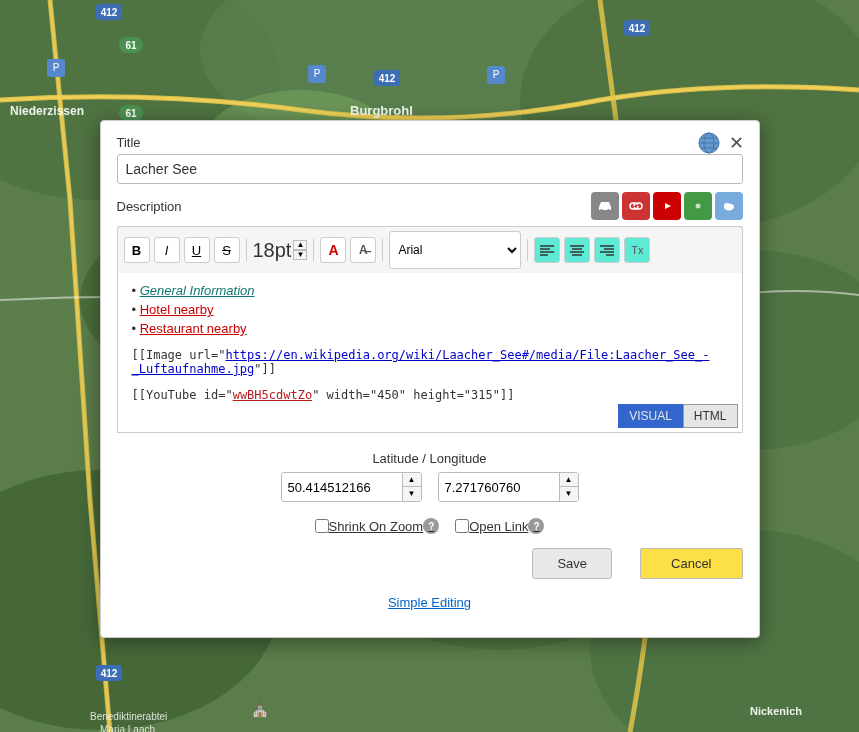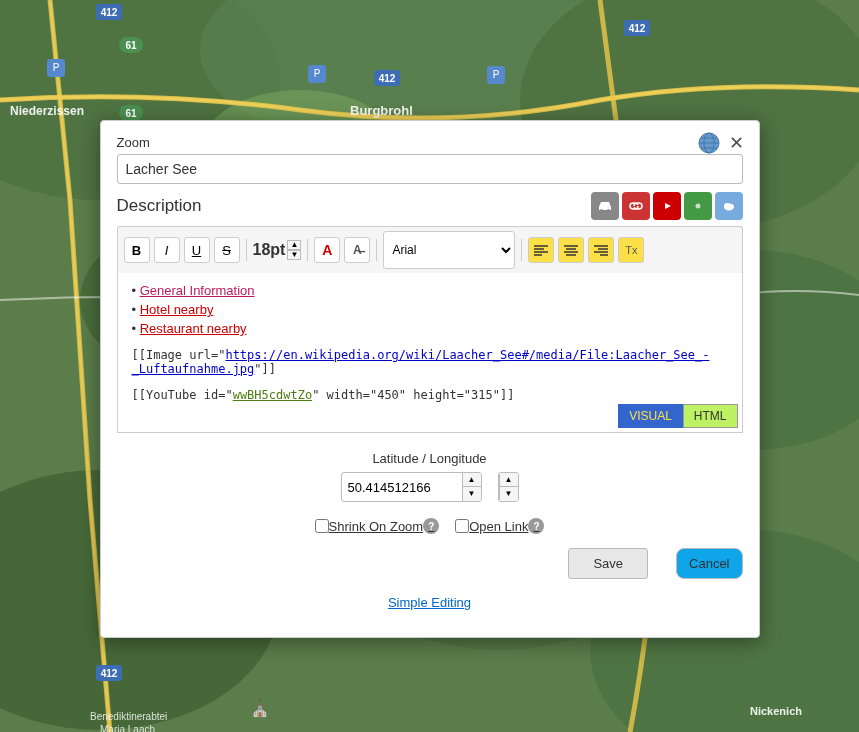--- a/index.html
+++ b/index.html
@@ -99,21 +99,21 @@
     }
 
     .desc-header {
       display: flex;
       align-items: center;
       justify-content: space-between;
       margin-bottom: 6px;
     }
 
     .desc-label {
-      font-size: 17px;
+      font-size: 13px;
       color: #333;
     }
 
     .desc-icons {
       display: flex;
       gap: 3px;
     }
 
     .desc-icon-btn {
       width: 28px;
@@ -158,22 +158,22 @@
     .toolbar-btn.underline { text-decoration: underline; }
     .toolbar-btn.strike { text-decoration: line-through; }
 
     .font-size-group {
       display: flex;
       align-items: center;
       gap: 2px;
     }
 
     .font-size-display {
-      font-size: 16px;
-      font-weight: bold;
+      font-size: 20px;
+      font-weight: normal;
       color: #333;
       min-width: 30px;
     }
 
     .size-arrows {
       display: flex;
       flex-direction: column;
     }
 
     .size-arrow {
@@ -211,21 +211,21 @@
       padding: 2px 4px;
       font-size: 12px;
       height: 38px;
       cursor: pointer;
     }
 
     .align-btn {
       width: 26px;
       height: 26px;
       border: 1px solid #ccc;
-      background: #fde047;
+      background: #5eead4;
       border-radius: 3px;
       cursor: pointer;
       display: flex;
       align-items: center;
       justify-content: center;
     }
 
     .toolbar-separator {
       width: 1px;
       height: 22px;
@@ -286,26 +286,26 @@
 
     .view-btn {
       padding: 4px 10px;
       border: 1px solid #999;
       font-size: 12px;
       cursor: pointer;
     }
 
     .view-btn.active {
       background: #3366cc;
-      color: #fde047;
+      color: #e5e5e5;
       border-color: #3366cc;
     }
 
     .view-btn:not(.active) {
-      background: #bef264;
+      background: #e5e5e5;
       color: #333;
     }
 
     
     .latlng-section {
       padding: 10px 16px;
       text-align: center;
     }
 
     .latlng-label {
@@ -413,24 +413,24 @@
       padding: 7px 24px;
       background: #e8e8e8;
       border: 1px solid #bbb;
       border-radius: 3px;
       font-size: 13px;
       cursor: pointer;
       color: #333;
     }
 
     .btn-cancel {
-      padding: 7px 12px;
-      background: #0ea5e9;
+      padding: 7px 30px;
+      background: #fde047;
       border: 1px solid #bbb;
-      border-radius: 8px;
+      border-radius: 2px;
       font-size: 13px;
       cursor: pointer;
       color: #333;
     }
 
     
     .simple-editing-row {
       text-align: center;
       padding: 6px 16px 26px 16px;
     }
@@ -508,21 +508,21 @@
         <circle cx="11" cy="11" r="10" fill="#6699cc" stroke="#4477aa" stroke-width="1"></circle>
         <ellipse cx="11" cy="11" rx="5" ry="10" fill="none" stroke="#4477aa" stroke-width="1"></ellipse>
         <line x1="1" y1="11" x2="21" y2="11" stroke="#4477aa" stroke-width="1"></line>
         <line x1="3" y1="6" x2="19" y2="6" stroke="#4477aa" stroke-width="1"></line>
         <line x1="3" y1="16" x2="19" y2="16" stroke="#4477aa" stroke-width="1"></line>
       </svg>
     </div>
     <button class="close-btn">✕</button>
 
     <div class="modal-header">
-      <div class="modal-title-label">Zoom</div>
+      <div class="modal-title-label">Title</div>
       <input class="modal-title-input" type="text" value="Lacher See" style="">
     </div>
 
     <div class="desc-section">
       <div class="desc-header">
         <div class="desc-label">Description</div>
         <div class="desc-icons">
 
           <button class="desc-icon-btn" style="background:#888;color:#fff;">
             <svg width="16" height="14" viewBox="0 0 16 14">
@@ -608,54 +608,55 @@
               <line x1="0" y1="8" x2="14" y2="8" stroke="#333" stroke-width="1.5"></line>
               <line x1="6" y1="11" x2="14" y2="11" stroke="#333" stroke-width="1.5"></line>
             </svg>
         </button>
         <button class="align-btn" style="font-size:11px;color:#555;">Tx</button>
       </div>
 
       <div class="editor-content" style="position:relative;">
         <ul class="editor-list">
           <li>
-            <a href="#" style="color:#be185d;text-decoration:underline;">General Information</a>
+            <a href="#" style="color:#0f766e;text-decoration:underline;font-style:italic;">General Information</a>
           </li>
           <li>
             <a href="#" style="color:#c00;text-decoration:underline;">Hotel nearby</a>
           </li>
           <li>
             <a href="#" style="color:#c00;text-decoration:underline;">Restaurant nearby</a>
           </li>
         </ul>
         <div class="editor-code">
           [[Image url="<span class="link" style="color:#0000cc;text-decoration:underline;">https://en.wikipedia.org/wiki/Laacher_See#/media/File:Laacher_See_-_Luftaufnahme.jpg</span>"]]
         </div>
         <div class="editor-code" style="margin-top:12px;">
-          [[YouTube id="<span style="color:#4d7c0f;text-decoration:underline;margin-top:8px;">wwBH5cdwtZo</span>" width="450" height="315"]]
+          [[YouTube id="<span style="color:#b91c1c;text-decoration:underline;margin-top:8px;">wwBH5cdwtZo</span>" width="450" height="315"]]
         </div>
 
         <div class="view-toggle">
           <button class="view-btn active">VISUAL</button>
           <button class="view-btn">HTML</button>
         </div>
       </div>
     </div>
 
     <div class="latlng-section">
       <div class="latlng-label">Latitude / Longitude</div>
       <div class="latlng-inputs">
         <div class="latlng-input-group">
           <input class="latlng-input" type="text" value="50.414512166" style="">
           <div class="latlng-spinners">
             <button class="spinner-btn">▲</button>
             <button class="spinner-btn">▼</button>
           </div>
         </div>
         <div class="latlng-input-group">
+          <input class="latlng-input" type="text" value="7.271760760" style="">
           <div class="latlng-spinners">
             <button class="spinner-btn">▲</button>
             <button class="spinner-btn">▼</button>
           </div>
         </div>
       </div>
     </div>
 
     <div class="options-row">
       <div class="option-item">

